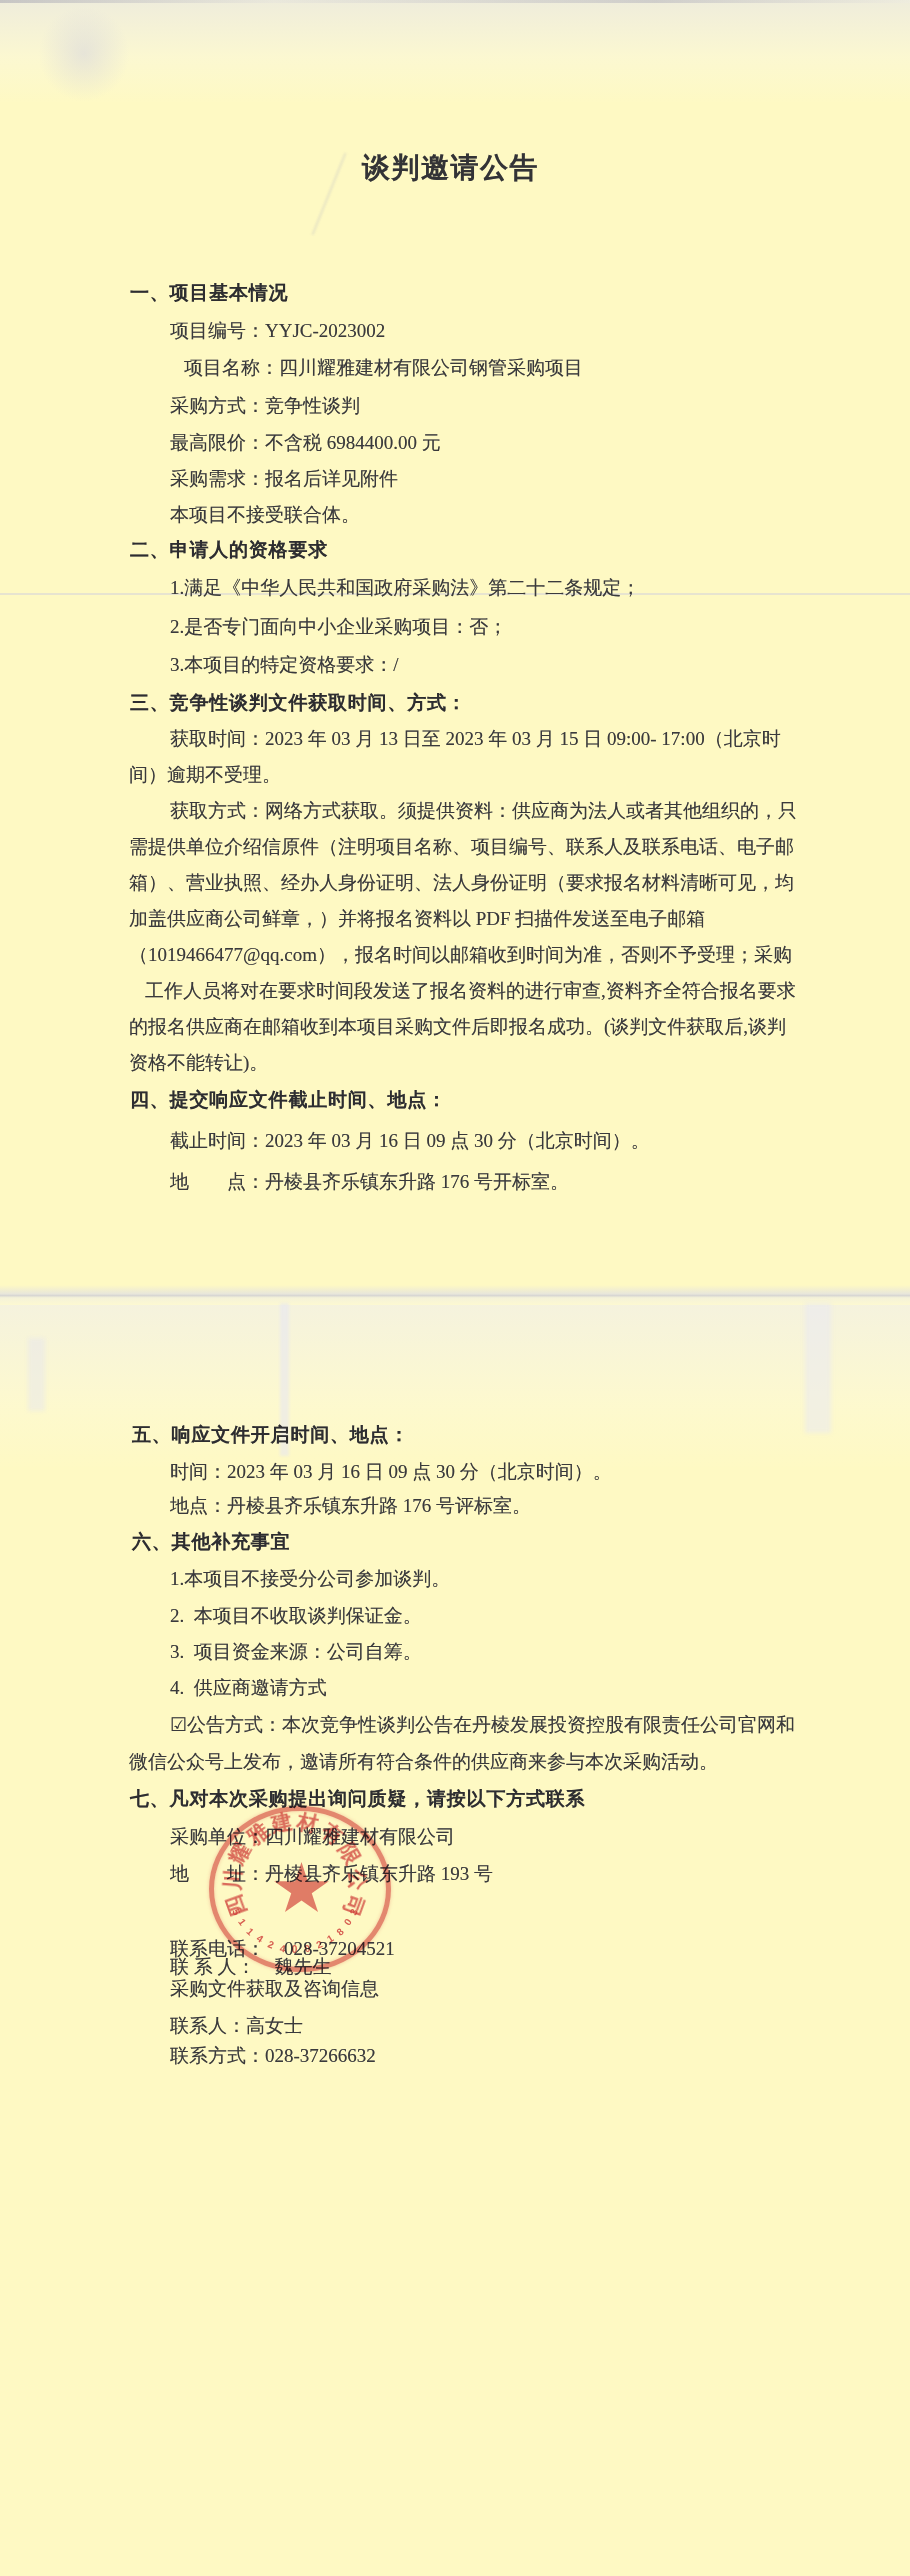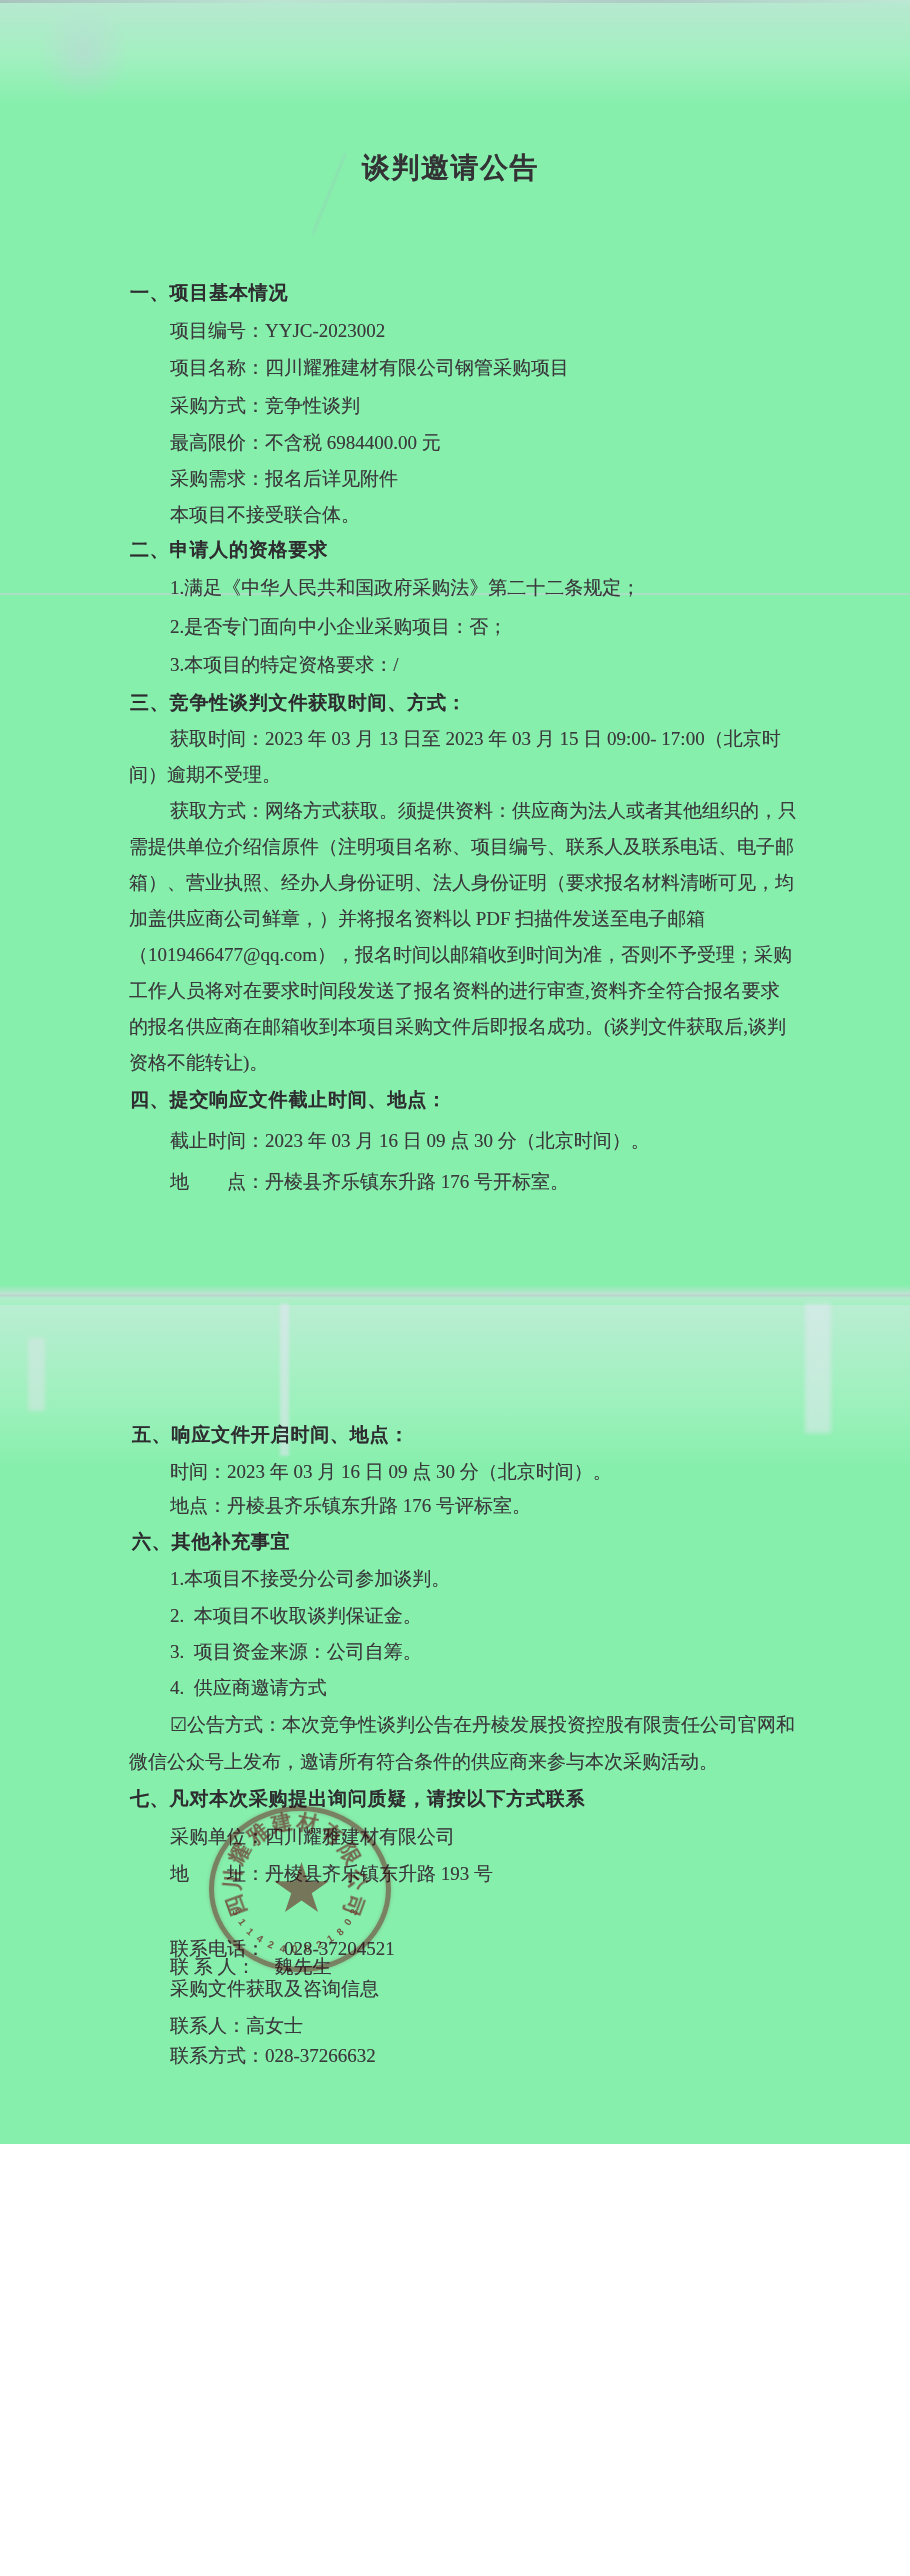--- a/index.html
+++ b/index.html
@@ -1,16 +1,16 @@
 <!DOCTYPE html>
 <html style="font-size:12.3px"><head>
 <meta charset="utf-8">
 <style>
   html,body{margin:0;padding:0;background:#ffffff;}
-  #canvas{position:relative;width:911px;height:2144px;background:#86efac;overflow:hidden;
+  #canvas{position:relative;width:911px;height:2576px;background:#fef9c3;overflow:hidden;
           font-family:"Liberation Serif","DejaVu Serif",serif;}
   
   .artifact{position:absolute;pointer-events:none;}
   .top-edge{left:0;top:0;width:911px;height:3.1px;
     background:linear-gradient(to right,rgba(150,150,168,.45),rgba(205,205,220,.15) 30%,rgba(160,160,178,.4) 72%,rgba(235,235,244,.1));}
   .top-band{left:0;top:0;width:911px;height:104px;
     background:linear-gradient(to bottom,rgba(226,226,240,.55),rgba(244,244,250,.25) 55%,rgba(255,255,255,0));}
   .smudge-topleft{left:38px;top:6.1px;width:92px;height:96px;border-radius:50%;
     background:radial-gradient(ellipse at center,rgba(200,200,226,.4),rgba(255,255,255,0) 70%);}
   .smudge-title{left:328px;top:150px;width:2.3px;height:88px;transform:rotate(22deg);
@@ -52,38 +52,38 @@
   <div class="artifact page-break"></div>
   <div class="artifact page2-tint"></div>
   <div class="artifact streak-a"></div>
   <div class="artifact streak-b"></div>
   <div class="artifact streak-c"></div>
 
   <div id="text-layer">
       <div class="line title" style="left: 362px; top: 152px;">谈判邀请公告</div>
       <div class="line h" style="left: 130px; top: 282px;">一、项目基本情况</div>
       <div class="line" style="left: 170px; top: 320px;">项目编号：YYJC-2023002</div>
-      <div class="line" style="left: 170px; top: 357px;">项目名称：四川耀雅建材有限公司钢管采购项目</div>
+      <div class="line" style="left: 184px; top: 357px;">项目名称：四川耀雅建材有限公司钢管采购项目</div>
       <div class="line" style="left: 170px; top: 395px;">采购方式：竞争性谈判</div>
       <div class="line" style="left: 170px; top: 432px;">最高限价：不含税 6984400.00 元</div>
       <div class="line" style="left: 170px; top: 468px;">采购需求：报名后详见附件</div>
       <div class="line" style="left: 170px; top: 504px;">本项目不接受联合体。</div>
       <div class="line h" style="left: 130px; top: 539px;">二、申请人的资格要求</div>
       <div class="line" style="left: 170px; top: 577px;">1.满足《中华人民共和国政府采购法》第二十二条规定；</div>
       <div class="line" style="left: 170px; top: 616px;">2.是否专门面向中小企业采购项目：否；</div>
       <div class="line" style="left: 170px; top: 654px;">3.本项目的特定资格要求：/</div>
       <div class="line h" style="left: 130px; top: 692px;">三、竞争性谈判文件获取时间、方式：</div>
       <div class="line" style="left: 170px; top: 728px;">获取时间：2023 年 03 月 13 日至 2023 年 03 月 15 日 09:00- 17:00（北京时</div>
       <div class="line" style="left: 129px; top: 764px;">间）逾期不受理。</div>
       <div class="line" style="left: 170px; top: 800px;">获取方式：网络方式获取。须提供资料：供应商为法人或者其他组织的，只</div>
       <div class="line" style="left: 129px; top: 836px;">需提供单位介绍信原件（注明项目名称、项目编号、联系人及联系电话、电子邮</div>
       <div class="line" style="left: 129px; top: 872px;">箱）、营业执照、经办人身份证明、法人身份证明（要求报名材料清晰可见，均</div>
       <div class="line" style="left: 129px; top: 908px;">加盖供应商公司鲜章，）并将报名资料以 PDF 扫描件发送至电子邮箱</div>
       <div class="line" style="left: 129px; top: 944px;">（1019466477@qq.com），报名时间以邮箱收到时间为准，否则不予受理；采购</div>
-      <div class="line" style="left: 129px; top: 980px; text-align: center;">工作人员将对在要求时间段发送了报名资料的进行审查,资料齐全符合报名要求</div>
+      <div class="line" style="left: 145px; top: 980px; text-align: center;">工作人员将对在要求时间段发送了报名资料的进行审查,资料齐全符合报名要求</div>
       <div class="line" style="left: 129px; top: 1016px;">的报名供应商在邮箱收到本项目采购文件后即报名成功。(谈判文件获取后,谈判</div>
       <div class="line" style="left: 129px; top: 1052px;">资格不能转让)。</div>
       <div class="line h" style="left: 130px; top: 1089px;">四、提交响应文件截止时间、地点：</div>
       <div class="line" style="left: 170px; top: 1130px;">截止时间：2023 年 03 月 16 日 09 点 30 分（北京时间）。</div>
       <div class="line" style="left: 170px; top: 1171px;">地　　点：丹棱县齐乐镇东升路 176 号开标室。</div>
       <div class="line h" style="left: 132px; top: 1424px;">五、响应文件开启时间、地点：</div>
       <div class="line" style="left: 170px; top: 1461px;">时间：2023 年 03 月 16 日 09 点 30 分（北京时间）。</div>
       <div class="line" style="left: 170px; top: 1495px;">地点：丹棱县齐乐镇东升路 176 号评标室。</div>
       <div class="line h" style="left: 132px; top: 1531px; text-align: center;">六、其他补充事宜</div>
       <div class="line" style="left: 170px; top: 1568px; text-align: right;">1.本项目不接受分公司参加谈判。</div>

